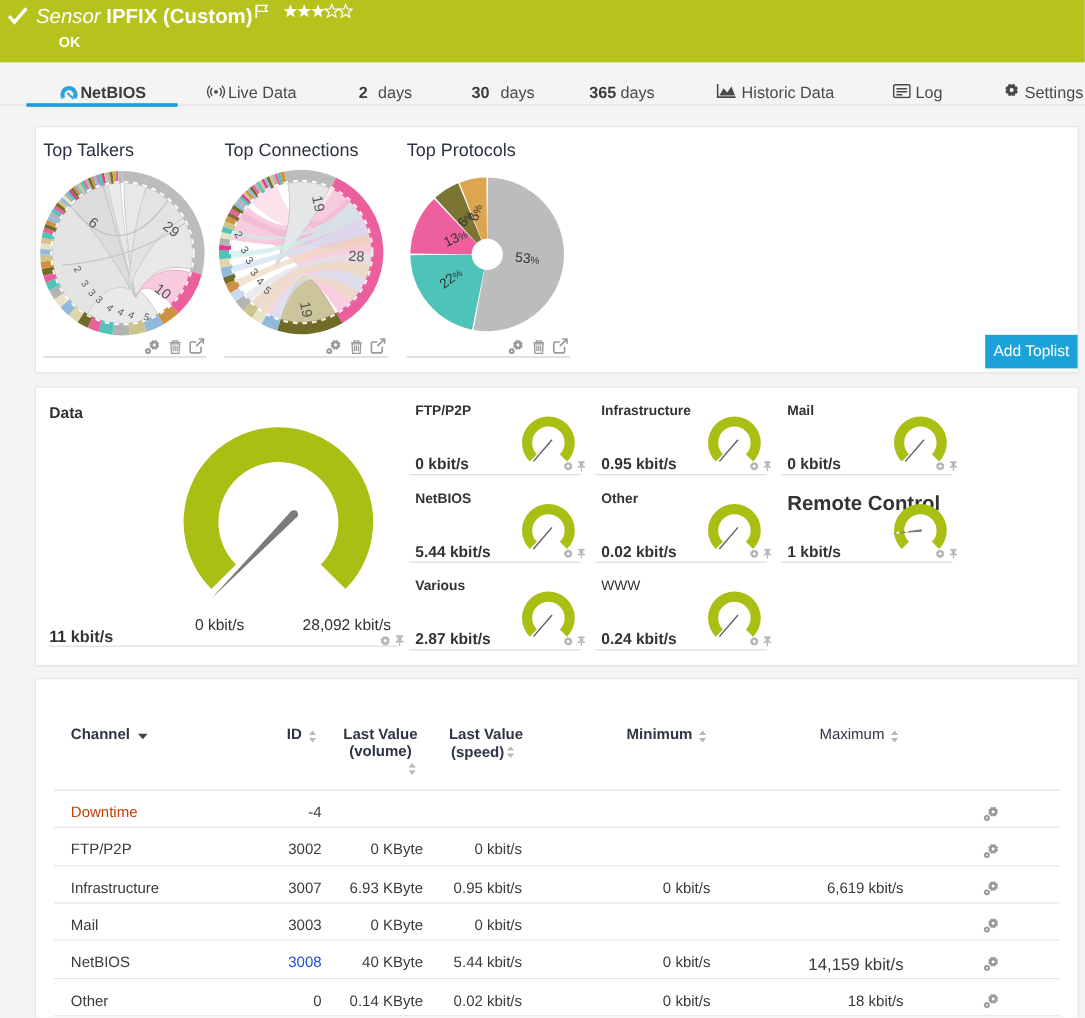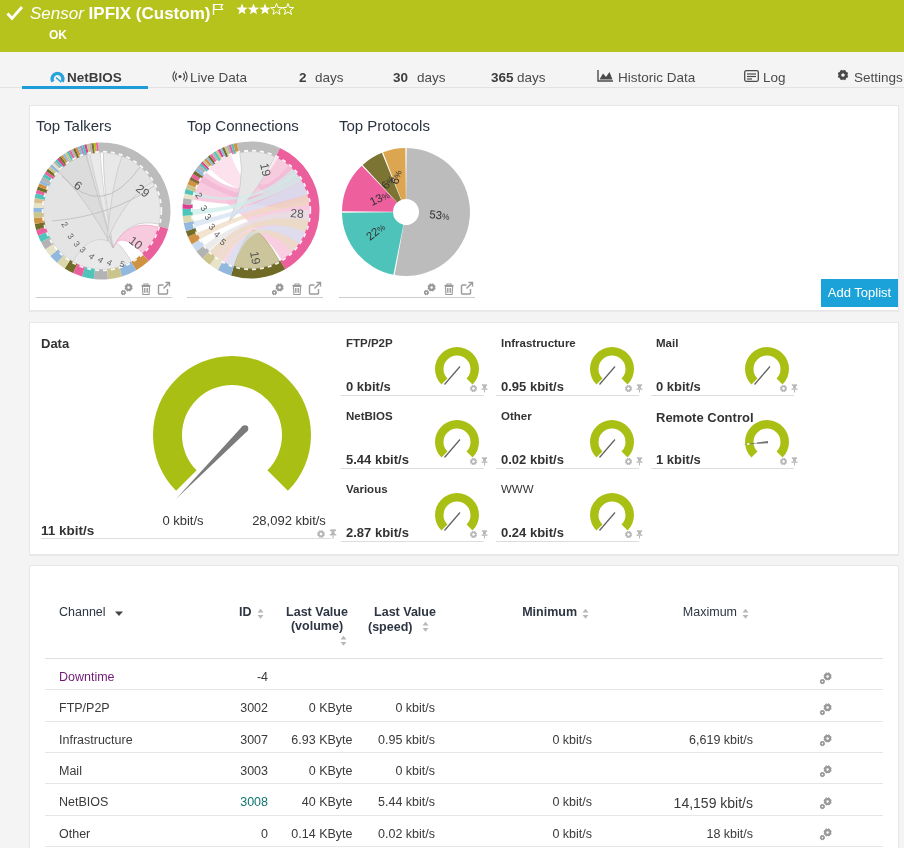--- a/index.html
+++ b/index.html
@@ -479,21 +479,21 @@
     <line x1="6.72" y1="4.27" x2="8.51" y2="3.51" stroke="#b5b5b5" stroke-width="1.77"></line>
     <circle cx="5" cy="5" r="1.3" fill="#fff"></circle>
   </svg>
 <svg width="9" height="9" viewBox="0 0 10 10" style="position:absolute;left:635px;top:457px">
     <rect x="2.1" y="0.4" width="5.8" height="1.7" fill="#b5b5b5"></rect>
     <rect x="3.4" y="2.1" width="3.2" height="2.9" fill="#b5b5b5"></rect>
     <rect x="1.7" y="5" width="6.6" height="1.4" fill="#b5b5b5"></rect>
     <line x1="5" y1="6.4" x2="5" y2="9.4" stroke="#b5b5b5" stroke-width="1.1"></line>
   </svg>
 <div class="abs" style="left:496px;top:467.5px;width:143px;height:1px;background:#ddd"></div>
-<div class="abs" style="left:656px;top:410px;font-size:13px;font-weight:bold;color:#333">Remote Control</div>
+<div class="abs" style="left:656px;top:410px;font-size:17px;font-weight:bold;color:#333">Remote Control</div>
 <div class="abs" style="left:656px;top:452px;font-size:13px;font-weight:bold;color:#333">1 kbit/s</div>
 <svg width="50" height="50" viewBox="0 0 50 50" style="position:absolute;left:742px;top:416.5px">
     <path d="M9.44,40.56 A22,22 0 1 1 40.56,40.56 L34.55,34.55 A13.5,13.5 0 1 0 15.45,34.55 Z" fill="#a9bf14"></path>
     <polygon points="0.5,27.6 26,24 26,26.2" fill="#767676"></polygon>
     <line x1="5" y1="27.2" x2="7.5" y2="26.7" stroke="#fff" stroke-width="1.5"></line>
     <line x1="12.5" y1="26.1" x2="15" y2="25.7" stroke="#fff" stroke-width="1.3"></line>
   </svg>
 <svg width="9" height="9" viewBox="0 0 10 10" style="position:absolute;left:779px;top:457px">
     <circle cx="5" cy="5" r="2.24" fill="none" stroke="#b5b5b5" stroke-width="2.11"></circle>
     <line x1="6.73" y1="5.70" x2="8.53" y2="6.43" stroke="#b5b5b5" stroke-width="1.77"></line>
@@ -557,52 +557,52 @@
     <circle cx="5" cy="5" r="1.3" fill="#fff"></circle>
   </svg>
 <svg width="9" height="9" viewBox="0 0 10 10" style="position:absolute;left:635px;top:530px">
     <rect x="2.1" y="0.4" width="5.8" height="1.7" fill="#b5b5b5"></rect>
     <rect x="3.4" y="2.1" width="3.2" height="2.9" fill="#b5b5b5"></rect>
     <rect x="1.7" y="5" width="6.6" height="1.4" fill="#b5b5b5"></rect>
     <line x1="5" y1="6.4" x2="5" y2="9.4" stroke="#b5b5b5" stroke-width="1.1"></line>
   </svg>
 <div class="abs" style="left:496px;top:540.5px;width:143px;height:1px;background:#ddd"></div>
 <div class="card" style="top:565px;height:283px;border-bottom:none"></div>
-<div class="abs" style="left:59px;top:605px;font-size:12.5px;font-weight:normal;color:#2e3543">Channel</div>
+<div class="abs" style="left:59px;top:605px;font-size:12.5px;font-weight:bold;color:#2e3543">Channel</div>
 <svg class="abs" style="left:114px;top:610px" width="10" height="7" viewBox="0 0 10 7">
     <polygon points="1,1.5 9,1.5 5,6" fill="#444"></polygon>
   </svg>
 <div class="abs" style="left:239px;top:605px;font-size:12.5px;font-weight:bold;color:#2e3543">ID</div>
 <svg width="9" height="12" viewBox="0 0 9 12" style="position:absolute;left:256px;top:608px">
     <polygon points="1.5,4.5 4.5,0.8 7.5,4.5" fill="#b8b8b8"></polygon>
     <polygon points="1.5,7 4.5,10.7 7.5,7" fill="#b8b8b8"></polygon>
   </svg>
 <div class="abs" style="left:277px;top:605px;width:80px;text-align:center;font-size:12.5px;font-weight:bold;color:#2e3543">Last Value<br>(volume)</div>
 <svg width="9" height="12" viewBox="0 0 9 12" style="position:absolute;left:339px;top:635px">
     <polygon points="1.5,4.5 4.5,0.8 7.5,4.5" fill="#b8b8b8"></polygon>
     <polygon points="1.5,7 4.5,10.7 7.5,7" fill="#b8b8b8"></polygon>
   </svg>
 <div class="abs" style="left:365px;top:605px;width:80px;text-align:center;font-size:12.5px;font-weight:bold;color:#2e3543">Last Value</div>
-<div class="abs" style="left:368px;top:620px;width:80px;text-align:left;font-size:12.5px;font-weight:bold;color:#2e3543">(speed)</div>
+<div class="abs" style="left:358px;top:620px;width:80px;text-align:center;font-size:12.5px;font-weight:bold;color:#2e3543">(speed)</div>
 <svg width="9" height="12" viewBox="0 0 9 12" style="position:absolute;left:421px;top:621px">
     <polygon points="1.5,4.5 4.5,0.8 7.5,4.5" fill="#b8b8b8"></polygon>
     <polygon points="1.5,7 4.5,10.7 7.5,7" fill="#b8b8b8"></polygon>
   </svg>
 <div class="abs" style="left:497px;top:605px;width:80px;text-align:right;font-size:12.5px;font-weight:bold;color:#2e3543">Minimum</div>
 <svg width="9" height="12" viewBox="0 0 9 12" style="position:absolute;left:581px;top:608px">
     <polygon points="1.5,4.5 4.5,0.8 7.5,4.5" fill="#b8b8b8"></polygon>
     <polygon points="1.5,7 4.5,10.7 7.5,7" fill="#b8b8b8"></polygon>
   </svg>
 <div class="abs" style="left:657px;top:605px;width:80px;text-align:right;font-size:12.5px;font-weight:normal;color:#2e3543">Maximum</div>
 <svg width="9" height="12" viewBox="0 0 9 12" style="position:absolute;left:741px;top:608px">
     <polygon points="1.5,4.5 4.5,0.8 7.5,4.5" fill="#b8b8b8"></polygon>
     <polygon points="1.5,7 4.5,10.7 7.5,7" fill="#b8b8b8"></polygon>
   </svg>
 <div class="abs" style="left:45px;top:658px;width:838px;height:1px;background:#e0e0e0"></div>
-<div class="abs" style="left:59px;top:670.00px;font-size:12.5px;color:#701a75">Downtime</div>
+<div class="abs" style="left:59px;top:670.00px;font-size:12.5px;color:#c2410c">Downtime</div>
 <div class="abs" style="left:188px;top:670.00px;width:80px;text-align:right;font-size:12.5px;color:#3a3a3a">-4</div>
 <div class="abs" style="left:273px;top:670.00px;width:79.5px;text-align:right;font-size:12.5px;color:#3a3a3a"></div>
 <div class="abs" style="left:355px;top:670.00px;width:80px;text-align:right;font-size:12.5px;color:#3a3a3a"></div>
 <div class="abs" style="left:492px;top:670.00px;width:100px;text-align:right;font-size:12.5px;color:#3a3a3a"></div>
 <div class="abs" style="left:643px;top:670.00px;width:110px;text-align:right;font-size:12.5px;color:#3a3a3a"></div>
 <svg width="14" height="14" viewBox="0 0 14 14" style="position:absolute;left:819px;top:671px">
     <circle cx="8.6" cy="5.4" r="2.38" fill="none" stroke="#9a9a9a" stroke-width="2.23"></circle>
     <line x1="10.44" y1="6.14" x2="12.34" y2="6.91" stroke="#9a9a9a" stroke-width="1.87"></line>
     <line x1="9.37" y1="7.22" x2="10.18" y2="9.11" stroke="#9a9a9a" stroke-width="1.87"></line>
     <line x1="7.86" y1="7.24" x2="7.09" y2="9.14" stroke="#9a9a9a" stroke-width="1.87"></line>
@@ -697,21 +697,21 @@
     <line x1="3.89" y1="11.76" x2="4.41" y2="12.97" stroke="#9a9a9a" stroke-width="1.20"></line>
     <line x1="2.93" y1="11.77" x2="2.44" y2="12.99" stroke="#9a9a9a" stroke-width="1.20"></line>
     <line x1="2.24" y1="11.09" x2="1.03" y2="11.61" stroke="#9a9a9a" stroke-width="1.20"></line>
     <line x1="2.23" y1="10.13" x2="1.01" y2="9.64" stroke="#9a9a9a" stroke-width="1.20"></line>
     <line x1="2.91" y1="9.44" x2="2.39" y2="8.23" stroke="#9a9a9a" stroke-width="1.20"></line>
     <line x1="3.87" y1="9.43" x2="4.36" y2="8.21" stroke="#9a9a9a" stroke-width="1.20"></line>
     <line x1="4.56" y1="10.11" x2="5.77" y2="9.59" stroke="#9a9a9a" stroke-width="1.20"></line>
   </svg>
 <div class="abs" style="left:45px;top:783.20px;width:838px;height:1px;background:#e6e6e6"></div>
 <div class="abs" style="left:59px;top:795.20px;font-size:12.5px;color:#3a3a3a">NetBIOS</div>
-<div class="abs" style="left:188px;top:795.20px;width:80px;text-align:right;font-size:12.5px;color:#0f766e">3008</div>
+<div class="abs" style="left:188px;top:795.20px;width:80px;text-align:right;font-size:12.5px;color:#1d4ed8">3008</div>
 <div class="abs" style="left:273px;top:795.20px;width:79.5px;text-align:right;font-size:12.5px;color:#3a3a3a">40 KByte</div>
 <div class="abs" style="left:355px;top:795.20px;width:80px;text-align:right;font-size:12.5px;color:#3a3a3a">5.44 kbit/s</div>
 <div class="abs" style="left:492px;top:795.20px;width:100px;text-align:right;font-size:12.5px;color:#3a3a3a">0 kbit/s</div>
 <div class="abs" style="left:643px;top:795.20px;width:110px;text-align:right;font-size:14px;color:#3a3a3a">14,159 kbit/s</div>
 <svg width="14" height="14" viewBox="0 0 14 14" style="position:absolute;left:819px;top:796px">
     <circle cx="8.6" cy="5.4" r="2.38" fill="none" stroke="#9a9a9a" stroke-width="2.23"></circle>
     <line x1="10.44" y1="6.14" x2="12.34" y2="6.91" stroke="#9a9a9a" stroke-width="1.87"></line>
     <line x1="9.37" y1="7.22" x2="10.18" y2="9.11" stroke="#9a9a9a" stroke-width="1.87"></line>
     <line x1="7.86" y1="7.24" x2="7.09" y2="9.14" stroke="#9a9a9a" stroke-width="1.87"></line>
     <line x1="6.78" y1="6.17" x2="4.89" y2="6.98" stroke="#9a9a9a" stroke-width="1.87"></line>

